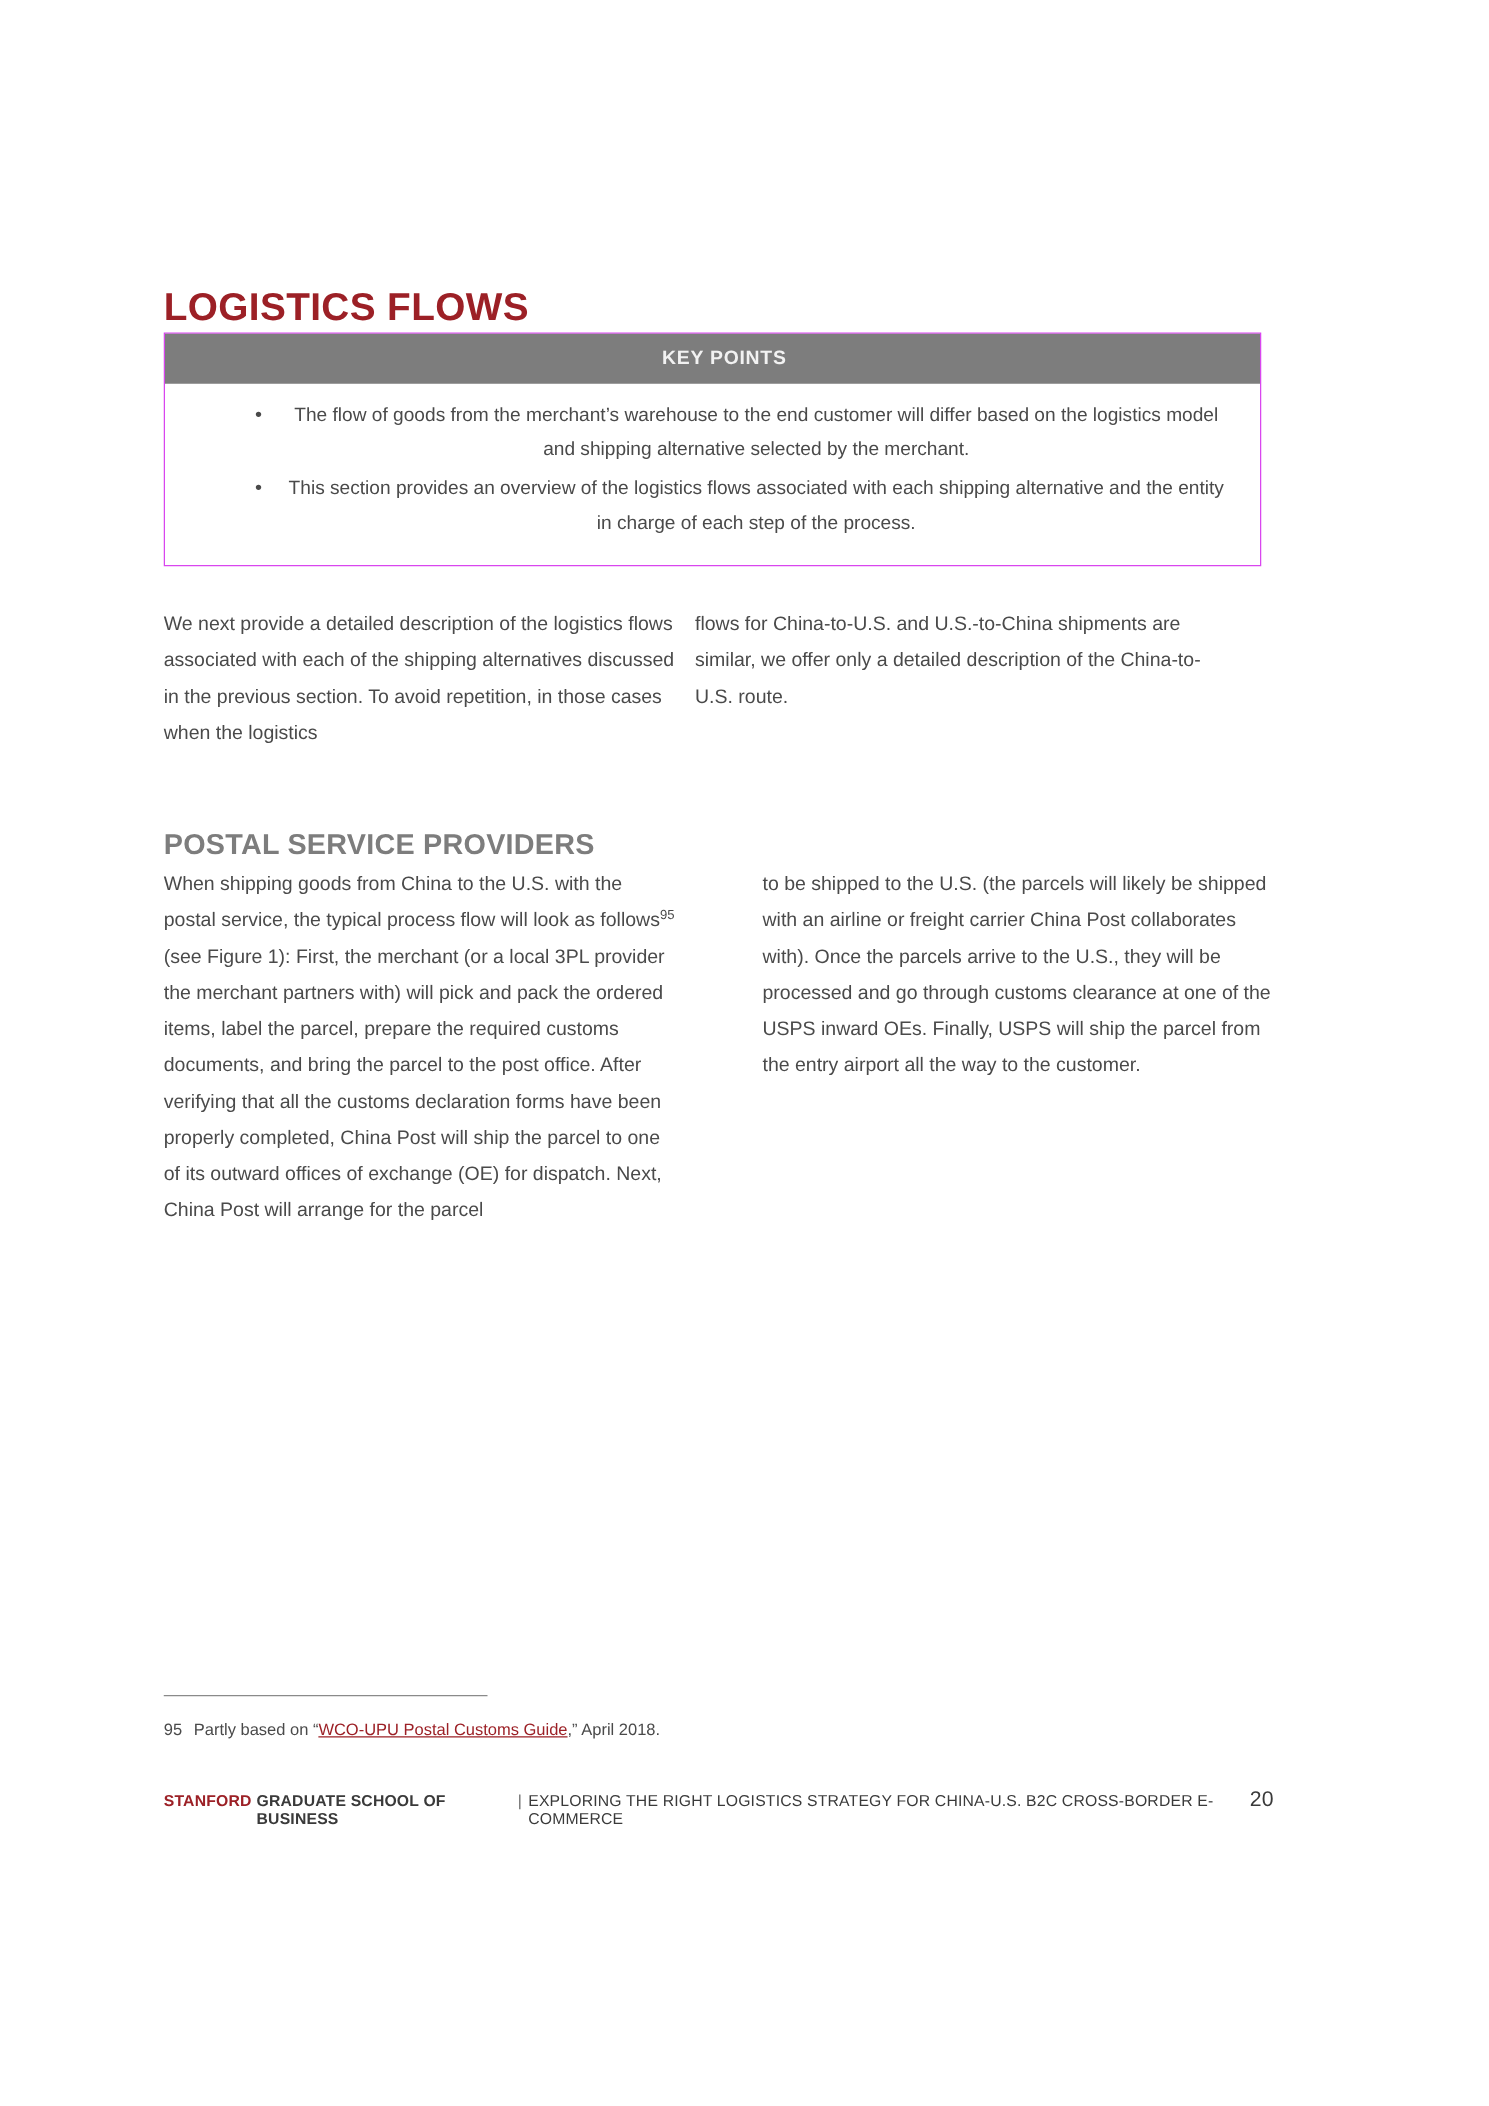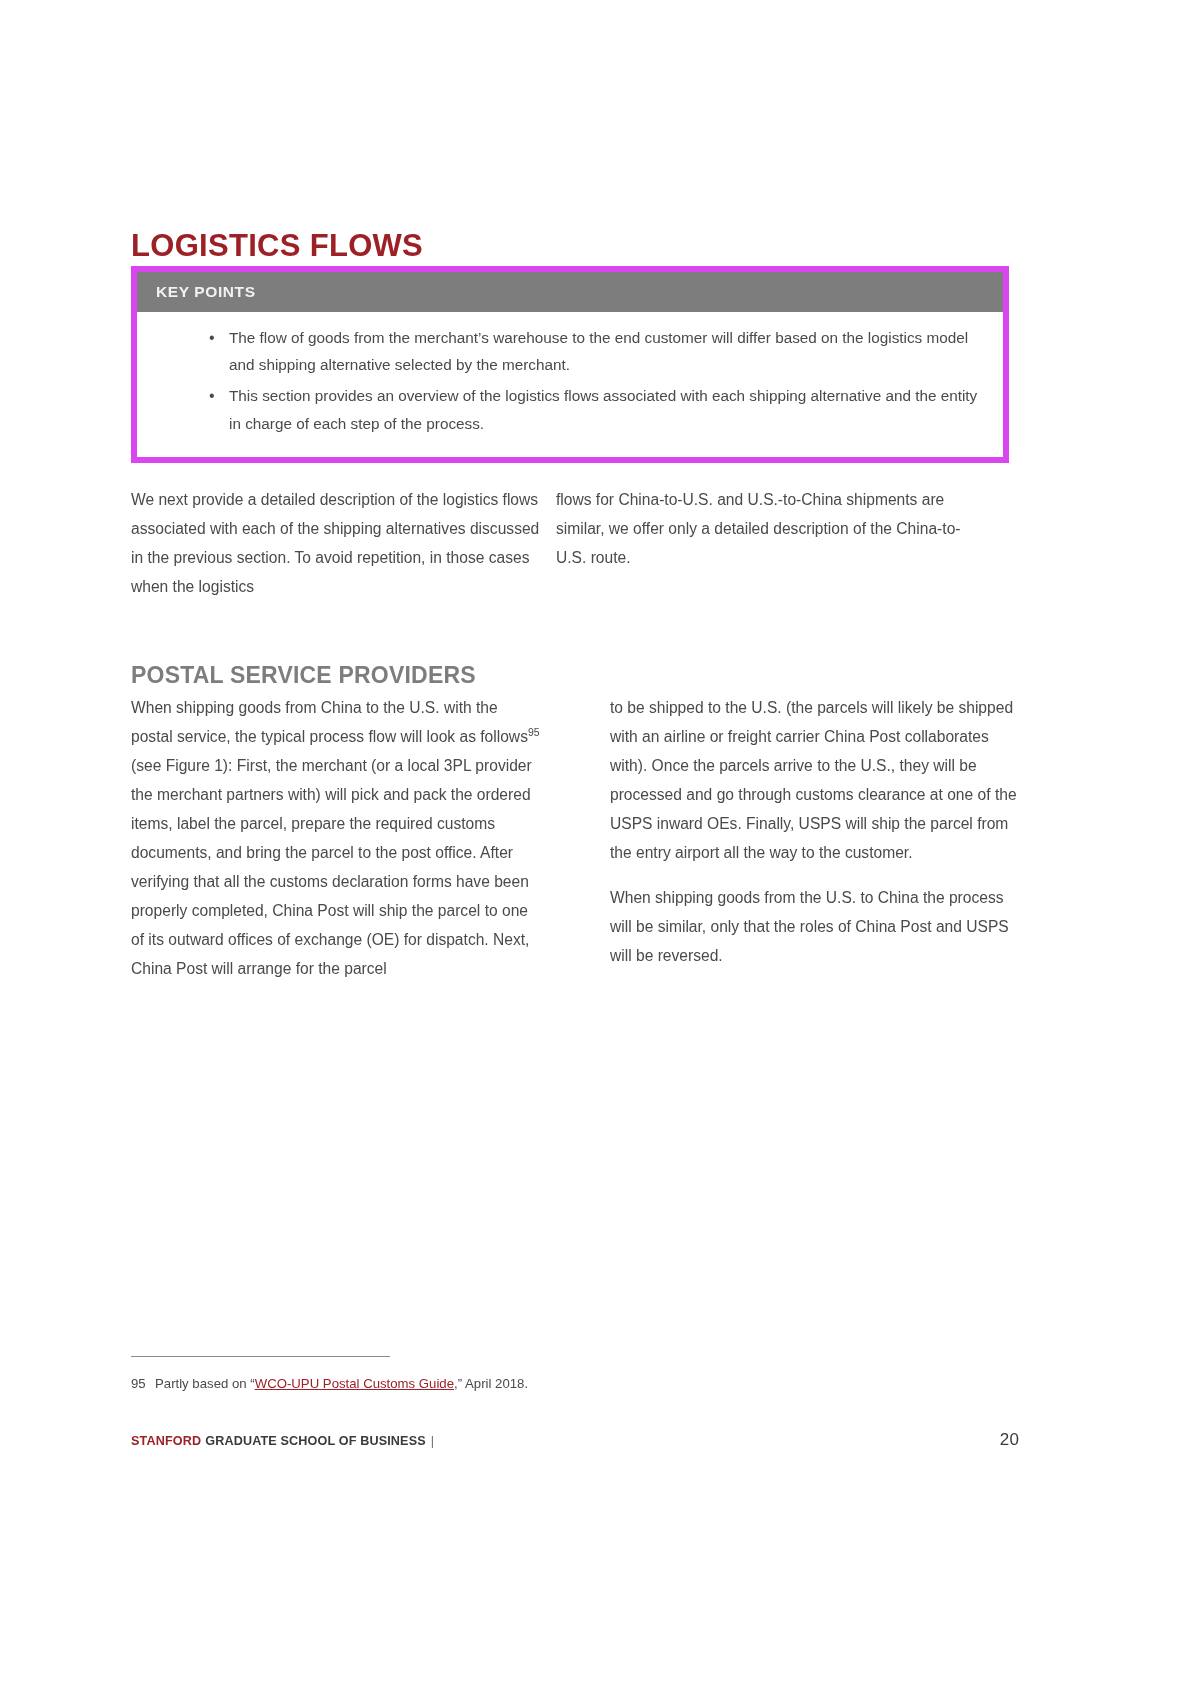--- a/index.html
+++ b/index.html
@@ -35,23 +35,24 @@
     letter-spacing: 0.3px;
     font-family: "Liberation Sans", sans-serif;
   }
 
   
   .keybox {
     position: absolute;
     left: 131px;
     top: 266px;
     width: 878px;
-    border: 6px solid #d946ef;
+    border: 1px solid #d946ef;
     box-sizing: border-box;
     background: #ffffff;
+    text-align: center;
   }
   .keybox-header {
     background: #7d7d7d;
     color: #f2f2f2;
     font-size: 15.5px;
     font-weight: bold;
     letter-spacing: 0.6px;
     padding: 11px 0 11px 19px;
   }
   .keybox-body {
@@ -205,30 +206,30 @@
   </div>
 
   <h2 class="section-heading">POSTAL SERVICE PROVIDERS</h2>
 
   <div class="cols" id="postal-cols">
     <div class="col">
       <p class="para"><span>When shipping goods from China to the U.S. with the postal service, the typical process flow will look as follows</span><sup>95</sup><span> (see Figure 1): First, the merchant (or a local 3PL provider the merchant partners with) will pick and pack the ordered items, label the parcel, prepare the required customs documents, and bring the parcel to the post office. After verifying that all the customs declaration forms have been properly completed, China Post will ship the parcel to one of its outward offices of exchange (OE) for dispatch. Next, China Post will arrange for the parcel</span></p>
     </div>
     <div class="col">
       <p class="para">to be shipped to the U.S. (the parcels will likely be shipped with an airline or freight carrier China Post collaborates with). Once the parcels arrive to the U.S., they will be processed and go through customs clearance at one of the USPS inward OEs. Finally, USPS will ship the parcel from the entry airport all the way to the customer.</p>
-      <p class="para">When shipping goods from the U.S. to China the process will be similar, only that the roles of China Post and USPS will be reversed.</p>
     </div>
   </div>
 
   <div class="footnote-rule"></div>
 
   <div class="footnote">
     <span class="fn-num">95</span><span>Partly based on “</span><a href="#">WCO-UPU Postal Customs Guide</a><span>,” April 2018.</span>
   </div>
 
   <div class="footer">
     <span class="brand">STANFORD</span>
     <span class="school">GRADUATE SCHOOL OF BUSINESS</span>
     <span class="sep">|</span>
+    <span class="title-line">EXPLORING THE RIGHT LOGISTICS STRATEGY FOR CHINA-U.S. B2C CROSS-BORDER E-COMMERCE</span>
     <span class="pageno">20</span>
   </div>
 
 </div>
 
 </body></html>

